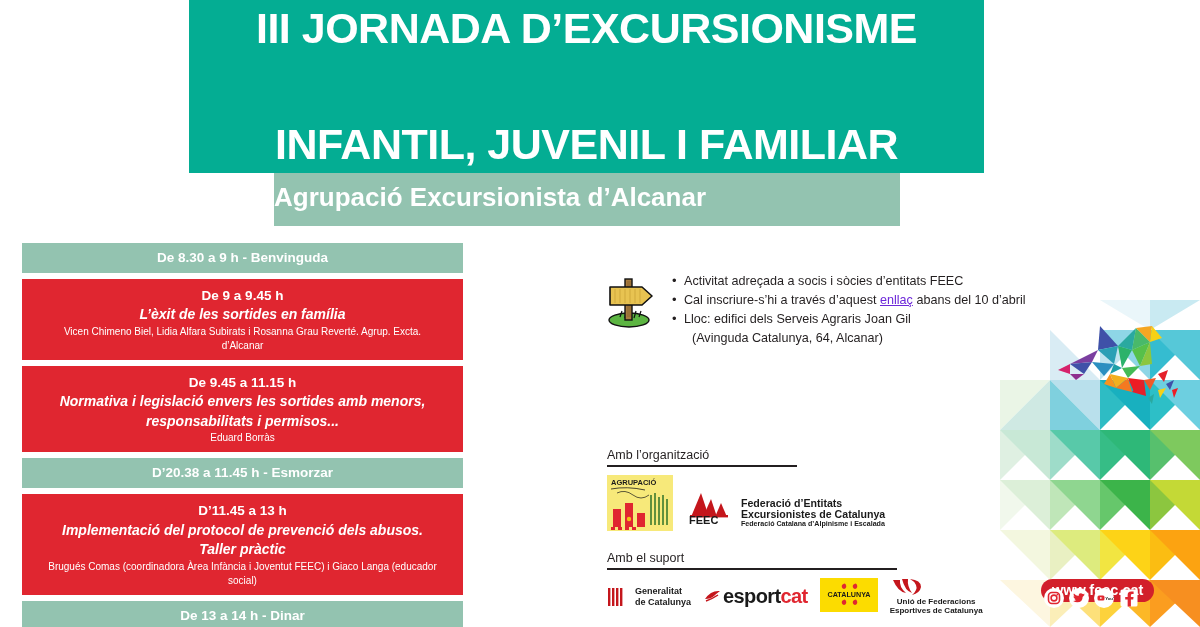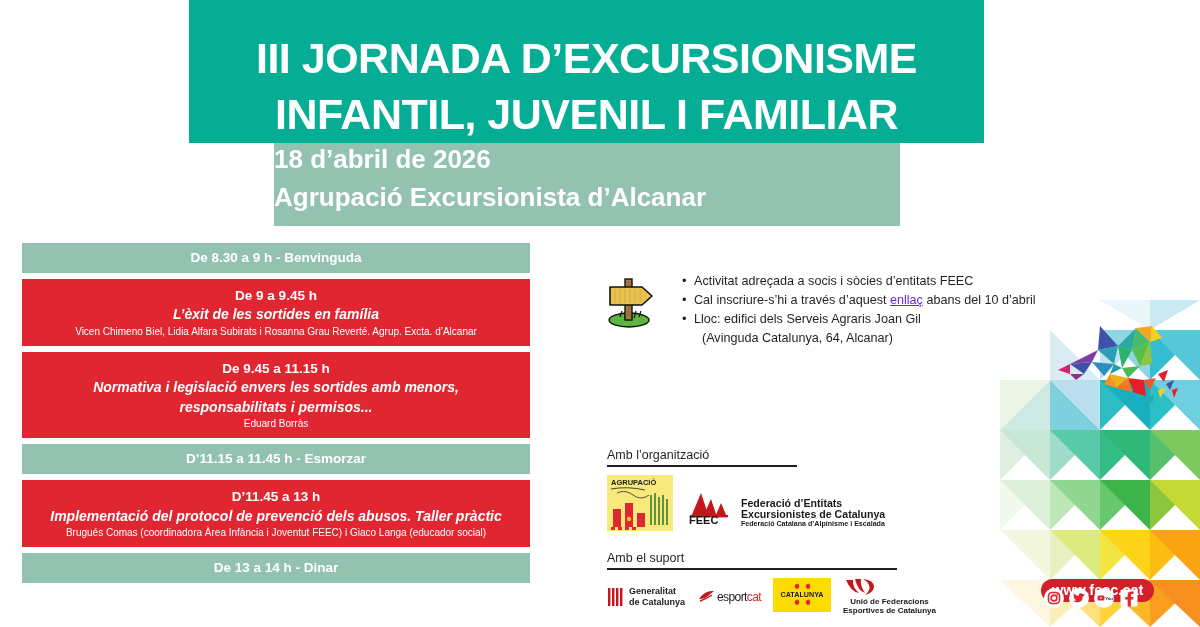--- a/index.html
+++ b/index.html
@@ -11,49 +11,49 @@
   }
   #poster { position: relative; width: 1200px; height: 627px; background:#fff; }
 
   
   #mosaic { position:absolute; right:0; top:300px; width:200px; height:327px; overflow:hidden; z-index:0; }
   #mosaic svg { display:block; }
   #bird { position:absolute; right:20px; top:318px; width:140px; height:100px; z-index:1; }
 
   
   .banner-main {
-    position:absolute; left:189px; top:0px; width:795px; height:143px;
+    position:absolute; left:189px; top:0px; width:795px; height:173px;
     background:#04ad93; z-index:3;
-    display:flex; flex-direction:column; align-items:center; justify-content:flex-end;
+    display:flex; flex-direction:column; align-items:center; justify-content:space-between;
   }
   .banner-main .line {
     color:#ffffff; font-weight:bold; font-size:43px; letter-spacing:-0.5px;
     line-height:1.32; text-align:center; white-space:nowrap;
   }
   .banner-sub {
     position:absolute; left:274px; top:131px; width:626px; height:95px;
     background:#93c3b0; z-index:2;
     display:flex; flex-direction:column; align-items:flex-start; justify-content:center;
   }
   .banner-sub .line {
     color:#ffffff; font-weight:bold; font-size:26px; line-height:1.45;
     text-align:center; white-space:nowrap;
   }
 
   
   #schedule { position:absolute; left:22px; top:243px; width:483px; z-index:4; }
-  .slot { width:508px; margin-bottom:6px; padding:4px 6px; text-align:center; color:#ffffff; }
+  .slot { width:441px; margin-bottom:6px; padding:4px 6px; text-align:center; color:#ffffff; }
   .slot.break { background:#93c3b0; padding:5px 6px; }
   .slot.session { background:#e02630; padding:7px 24px; }
   .slot .t-time { font-size:13.5px; font-weight:bold; line-height:1.45; }
   .slot .t-title { font-size:14px; font-weight:bold; font-style:italic; line-height:1.4; }
   .slot .t-people { font-size:10px; line-height:1.4; }
 
   
-  #info { position:absolute; left:598px; top:268px; width:440px; z-index:4; display:flex; gap:20px; }
+  #info { position:absolute; left:598px; top:268px; width:440px; z-index:4; display:flex; gap:10px; }
   #signpost { width:62px; height:62px; flex:0 0 62px; }
   #bullets { list-style:none; padding-top:4px; }
   #bullets li { font-size:12.6px; color:#231f20; line-height:1.52; padding-left:14px; position:relative; }
   #bullets li::before { content:"•"; position:absolute; left:2px; top:-1px; font-size:13px; }
   #bullets li.noBullet::before { content:""; }
   #bullets li.noBullet { padding-left:22px; }
   .lnk { color:#6d28d9; text-decoration:underline; }
 
   
   .sponsor-head { font-size:12.5px; color:#231f20; font-weight:500; padding-bottom:3px; }
@@ -197,21 +197,21 @@
     </div>
 
     <div class="slot session">
       <div class="t-time">De 9.45 a 11.15 h</div>
       <div class="t-title">Normativa i legislació envers les sortides amb menors,</div>
       <div class="t-title">responsabilitats i permisos...</div>
       <div class="t-people">Eduard Borràs</div>
     </div>
 
     <div class="slot break">
-      <div class="t-time">D’11.15 a 11.45 h - Esmorzar</div>
+      <div class="t-time">D’20.38 a 11.45 h - Esmorzar</div>
     </div>
 
     <div class="slot session">
       <div class="t-time">D’11.45 a 13 h</div>
       <div class="t-title">Implementació del protocol de prevenció dels abusos. Taller pràctic</div>
       <div class="t-people">Brugués Comas (coordinadora Àrea Infància i Joventut FEEC) i Giaco Langa (educador social)</div>
     </div>
 
     <div class="slot break">
       <div class="t-time">De 13 a 14 h - Dinar</div>
@@ -274,40 +274,40 @@
         </div>
       </div>
     </div>
   </div>
 
   <div id="sup">
     <div class="sponsor-head">Amb el suport</div>
     <div class="rule" style="width:290px;"></div>
     <div class="logo-row" style="gap:12px;">
 
-      <div class="logo-row" style="gap:6px;">
+      <div class="logo-row" style="gap:12px;">
         <svg width="16" height="20" viewBox="0 0 16 20">
           <rect x="0" y="0" width="16" height="20" fill="#fff"></rect>
           <rect x="1" y="1" width="2.4" height="18" fill="#c4161c"></rect>
           <rect x="5" y="1" width="2.4" height="18" fill="#c4161c"></rect>
           <rect x="9" y="1" width="2.4" height="18" fill="#c4161c"></rect>
           <rect x="13" y="1" width="2.4" height="18" fill="#c4161c"></rect>
         </svg>
         <div class="gen-txt">
           <div>Generalitat</div>
           <div>de Catalunya</div>
         </div>
       </div>
 
       <div class="logo-row" style="gap:2px;">
         <svg width="18" height="18" viewBox="0 0 18 18">
           <path d="M2 11 q6 -9 15 -8 q-4 3 -6 5 q-3 3 -9 3 z" fill="#c4161c"></path>
           <path d="M3 13 q6 -2 12 -6" stroke="#c4161c" stroke-width="1.5" fill="none"></path>
         </svg>
-        <div style="font-size:12px;font-weight:normal;letter-spacing:-0.6px;">
+        <div style="font-size:20px;font-weight:bold;letter-spacing:-0.6px;">
           <span style="color:#1a1a1a;">esport</span><span style="color:#e02630;">cat</span>
         </div>
       </div>
 
       <div>
         <svg width="58" height="34" viewBox="0 0 58 34">
           <rect x="0" y="0" width="58" height="34" fill="#fcdc00"></rect>
           <text x="29" y="19" text-anchor="middle" font-family="Liberation Sans, sans-serif" font-size="7.2" font-weight="bold" fill="#1a1a1a">CATALUNYA</text>
           <g fill="#e02630">
             <path d="M22 7 q3 -3 4 0 q1 3 -2 4 q-3 -1 -2 -4z"></path>

